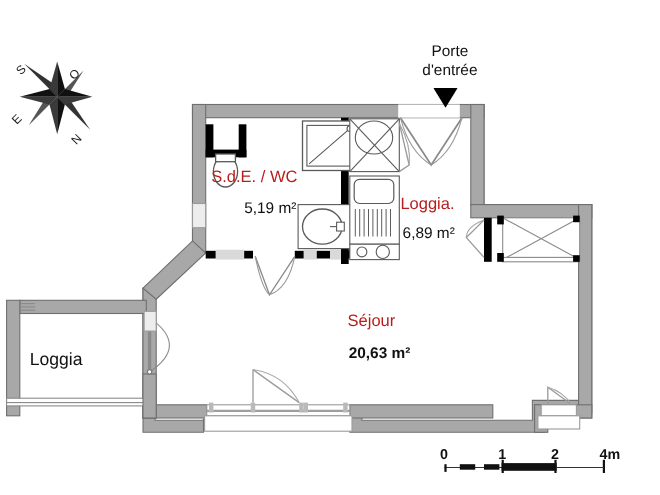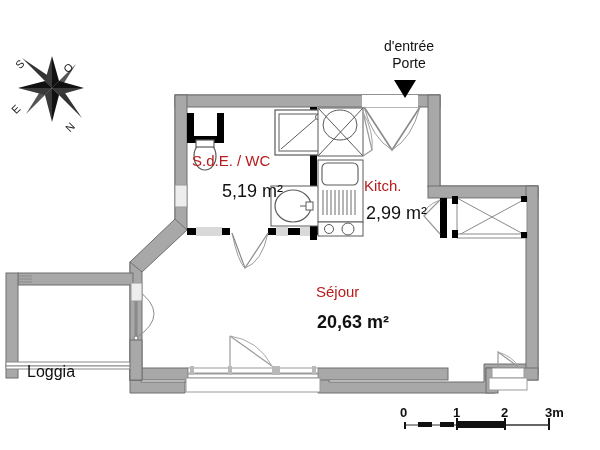--- a/index.html
+++ b/index.html
@@ -8,22 +8,22 @@
     width:600px;height:450px;overflow:hidden;
     font-family:"Liberation Sans", sans-serif;
     color:#111;
     position:relative;
   }
   #plan-root{position:relative;width:600px;height:450px;}
   svg.plan{position:absolute;left:0;top:0;width:600px;height:450px;display:block;}
 
   .txt{position:absolute;white-space:nowrap;}
   .room-name{font-size:15px;color:#b91c1c;}
-  .room-area{font-size:18px;color:#111;}
-  .loggia-name{font-size:16px;color:#111;margin-top:44px;}
+  .room-area{font-size:14px;color:#111;}
+  .loggia-name{font-size:16px;color:#111;}
   .entry-label{font-size:14px;color:#111;text-align:center;line-height:1.18;}
   .scale-num{font-size:13px;color:#111;font-weight:bold;}
   .compass-letter{font-size:11px;color:#222;font-weight:normal;}
 </style>
 </head>
 <body>
 
 <div id="plan-root">
 
   <svg class="plan" viewBox="0 0 600 450">
@@ -266,37 +266,37 @@
     </g>
 
   </svg>
 
   <div class="txt compass-letter" style="left:16px;top:58px;transform:rotate(-45deg);">S</div>
   <div class="txt compass-letter" style="left:64px;top:62px;transform:rotate(-45deg);">O</div>
   <div class="txt compass-letter" style="left:12px;top:103px;transform:rotate(-45deg);">E</div>
   <div class="txt compass-letter" style="left:66px;top:121px;transform:rotate(-45deg);">N</div>
 
   <div class="txt entry-label" style="left:359px;top:38px;width:100px;">
+    <div>Porte</div>
     <div>d'entrée</div>
-    <div>Porte</div>
   </div>
 
   <svg style="position:absolute;left:394px;top:80px;width:22px;height:20px;" viewBox="0 0 22 20">
     <polygon points="0,0 22,0 11,18" fill="#000"></polygon>
   </svg>
 
   <div class="txt room-name" style="left:192px;top:152px;">S.d.E. / WC</div>
   <div class="txt room-area" style="left:222px;top:181px;">5,19 m²</div>
 
-  <div class="txt room-name" style="left:364px;top:177px;">Kitch.</div>
-  <div class="txt room-area" style="left:366px;top:203px;">2,99 m²</div>
+  <div class="txt room-name" style="left:364px;top:177px;">Loggia.</div>
+  <div class="txt room-area" style="left:366px;top:203px;">6,89 m²</div>
 
   <div class="txt room-name" style="left:316px;top:283px;text-align:center;">Séjour</div>
   <div class="txt room-area" style="left:317px;top:312px;font-weight:bold;">20,63 m²</div>
 
   <div class="txt loggia-name" style="left:27px;top:319px;">Loggia</div>
 
   <div class="txt scale-num" style="left:400px;top:405px;">0</div>
   <div class="txt scale-num" style="left:453px;top:405px;">1</div>
   <div class="txt scale-num" style="left:501px;top:405px;">2</div>
-  <div class="txt scale-num" style="left:545px;top:405px;">3m</div>
+  <div class="txt scale-num" style="left:545px;top:405px;">4m</div>
 
 </div>
 
 </body></html>

